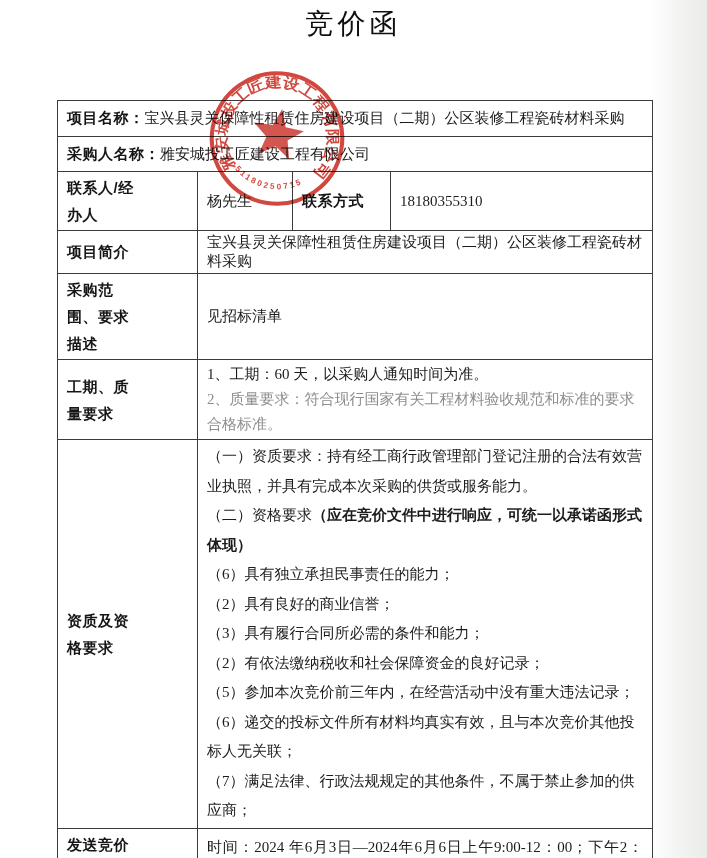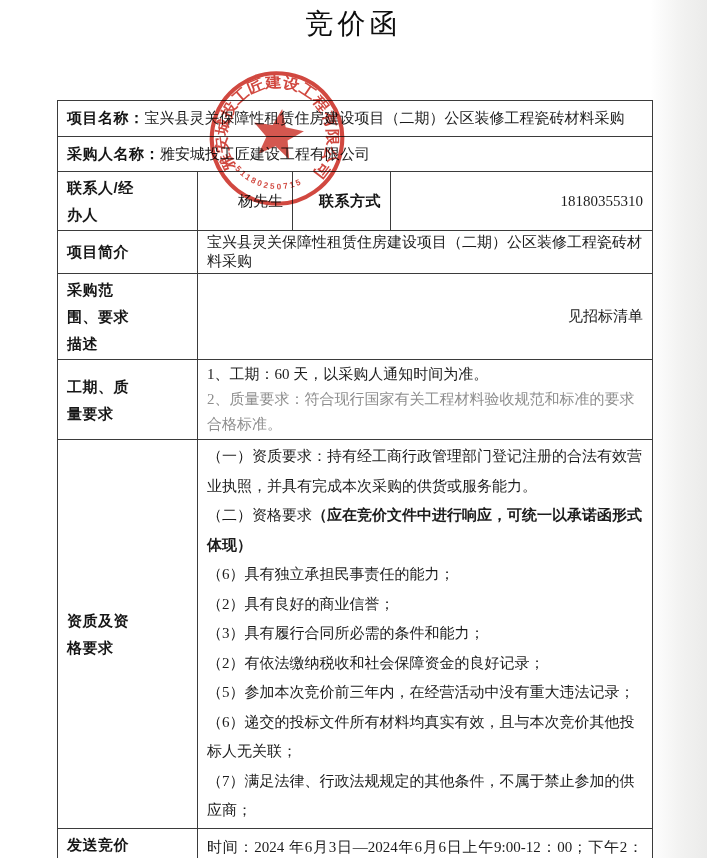--- a/index.html
+++ b/index.html
@@ -32,21 +32,21 @@
   .lbl{
     font-weight:bold;letter-spacing:.5px;
     font-family:"Liberation Sans","DejaVu Sans",sans-serif;
     font-size:15px;color:#161616;
   }
   .lblcell{line-height:27px;}
   .w5{display:inline-block;width:5.1em;line-height:27px;vertical-align:middle;}
   .ctr{}
   .val{font-size:15px;}
   .top{vertical-align:top;}
-  .pt8{padding-top:8px;text-align:right;}
+  .pt8{padding-top:8px;}
   .sched{line-height:25px;padding-top:4px;padding-bottom:4px;}
   .sched .l2{color:#8d8d8d;}
   .qual{line-height:29.5px;padding-top:10px;padding-bottom:6px;}
   .qual div{margin:0;}
   .sendtime{line-height:21px;padding-top:2px;padding-bottom:2px;text-align:justify;}
   .stamp{
     position:absolute;left:204px;top:68px;width:146px;height:141px;
     opacity:.85;mix-blend-mode:multiply;pointer-events:none;
   }
 </style>

